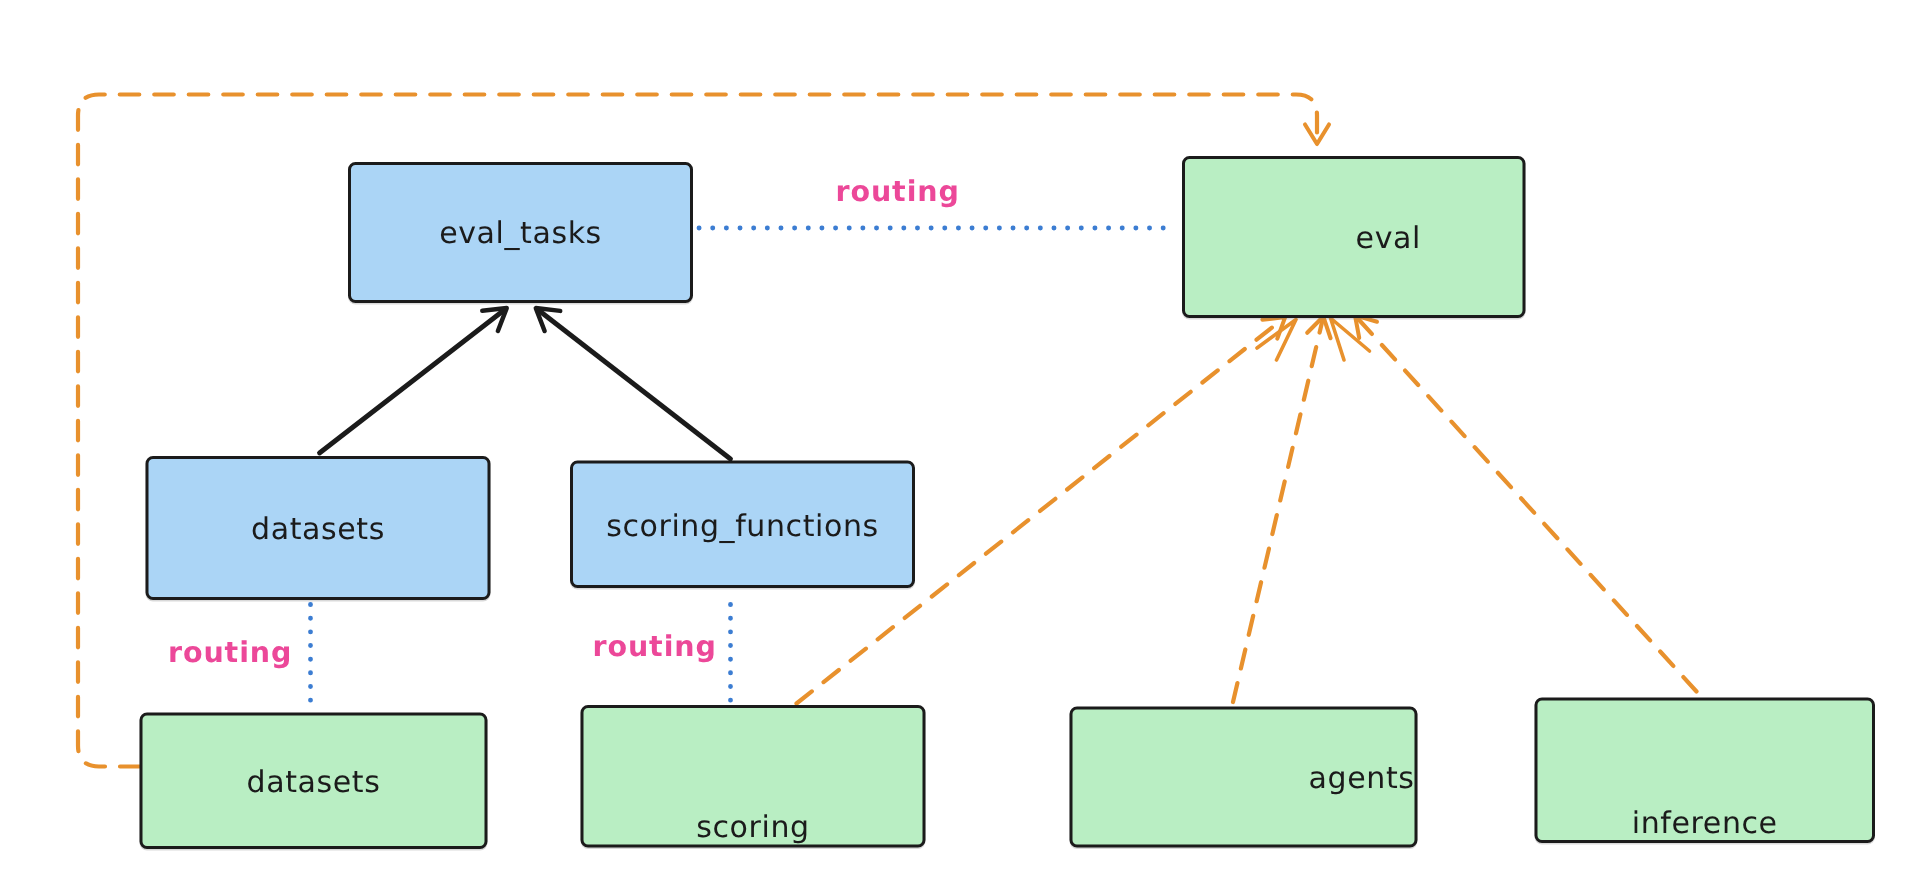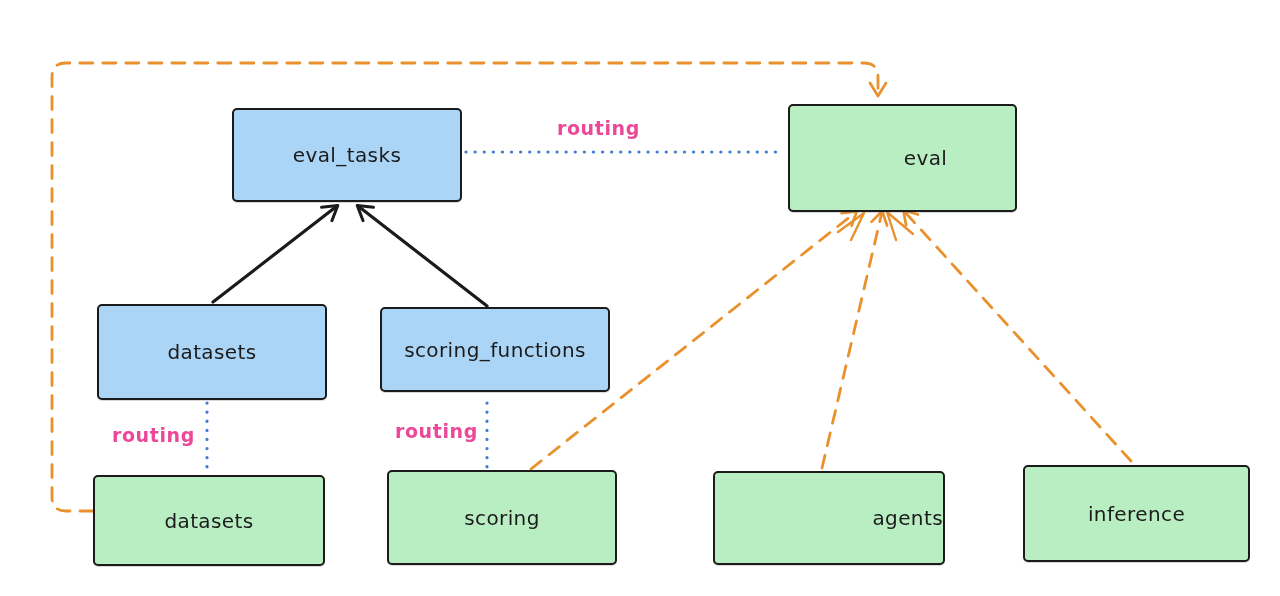--- a/index.html
+++ b/index.html
@@ -35,23 +35,23 @@
     box-shadow: 0 1px 0 rgba(120,120,120,0.28);
   }
   .node-blue  { background: #abd5f6; }
   .node-green { background: #b9eec3; }
 
   .n-eval-tasks        { left: 232px;  top: 108px; width: 230px; height: 94px; }
   .n-eval              { left: 788px;  top: 104px; width: 229px; height: 108px; padding-left: 46px; }
   .n-datasets          { left: 97px;   top: 304px; width: 230px; height: 96px; }
   .n-scoring-functions { left: 380px;  top: 307px; width: 230px; height: 85px; }
   .n-datasetio         { left: 93px;   top: 475px; width: 232px; height: 91px; }
-  .n-scoring           { left: 387px;  top: 470px; width: 230px; height: 95px; }
+  .n-scoring           { left: 387px;  top: 470px; width: 230px; height: 95px; align-items: flex-end; }
   .n-agents            { left: 713px;  top: 471px; width: 232px; height: 94px; justify-content: flex-end; }
-  .n-inference         { left: 1023px; top: 465px; width: 227px; height: 97px; }
+  .n-inference         { left: 1023px; top: 465px; width: 227px; height: 97px; align-items: flex-end; }
 
   .edge-label {
     position: absolute;
     color: #ec4899;
     font-size: 19px;
     font-weight: 700;
     letter-spacing: 0.6px;
     text-align: left;
     white-space: nowrap;
   }

